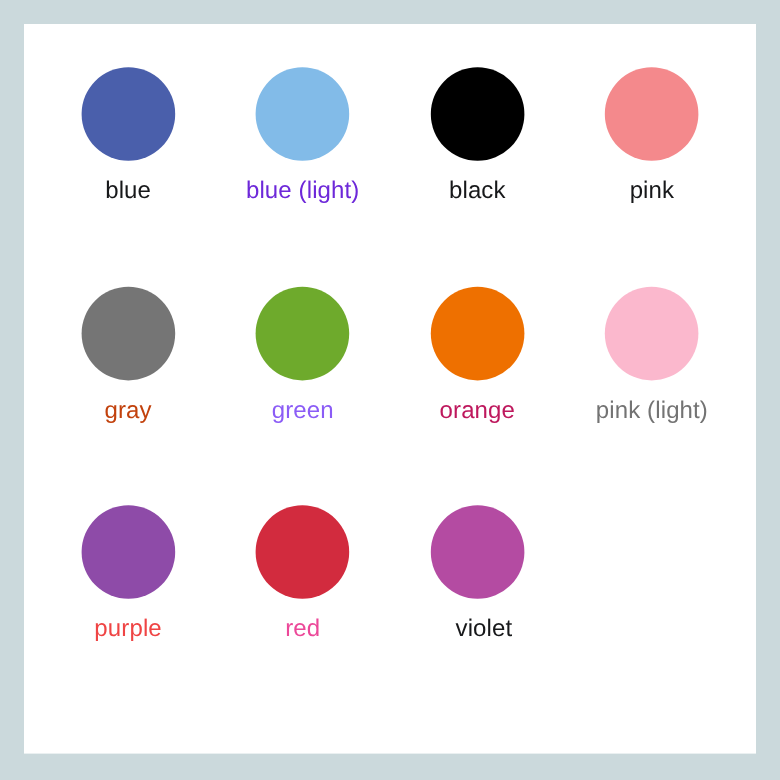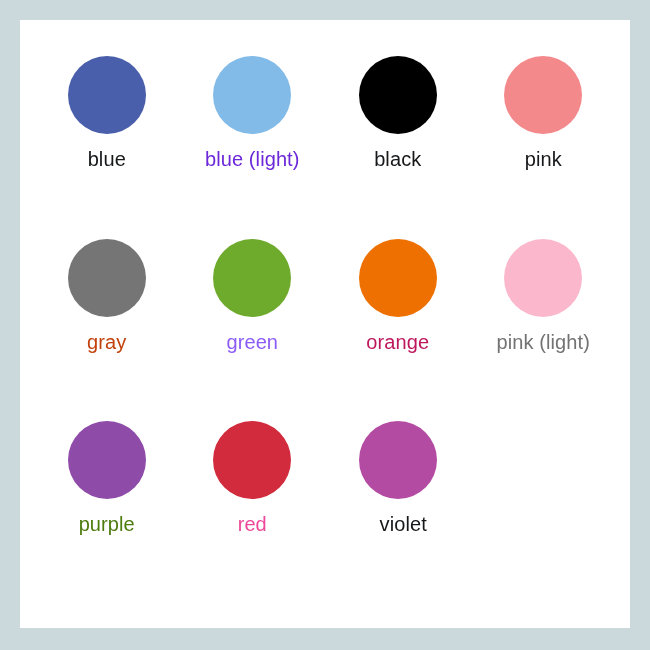--- a/index.html
+++ b/index.html
@@ -115,21 +115,21 @@
       </div>
 
 
       <div class="swatch-cell">
         <div class="swatch-dot" style="background-color: rgb(251, 184, 205);"></div>
         <div class="swatch-label" style="color: #737373;">pink (light)</div>
       </div>
 
       <div class="swatch-cell">
         <div class="swatch-dot" style="background-color: rgb(142, 75, 168);"></div>
-        <div class="swatch-label" style="color: #4d7c0f;">purple</div>
+        <div class="swatch-label" style="color: #ef4444;">purple</div>
       </div>
 
       <div class="swatch-cell">
         <div class="swatch-dot" style="background-color: rgb(210, 43, 62);"></div>
         <div class="swatch-label" style="color: #ec4899;">red</div>
       </div>
 
       <div class="swatch-cell">
         <div class="swatch-dot" style="background-color: rgb(180, 75, 162);"></div>
         <div class="swatch-label" style="color: rgb(23, 24, 26); margin-left: 11px;">violet</div>

